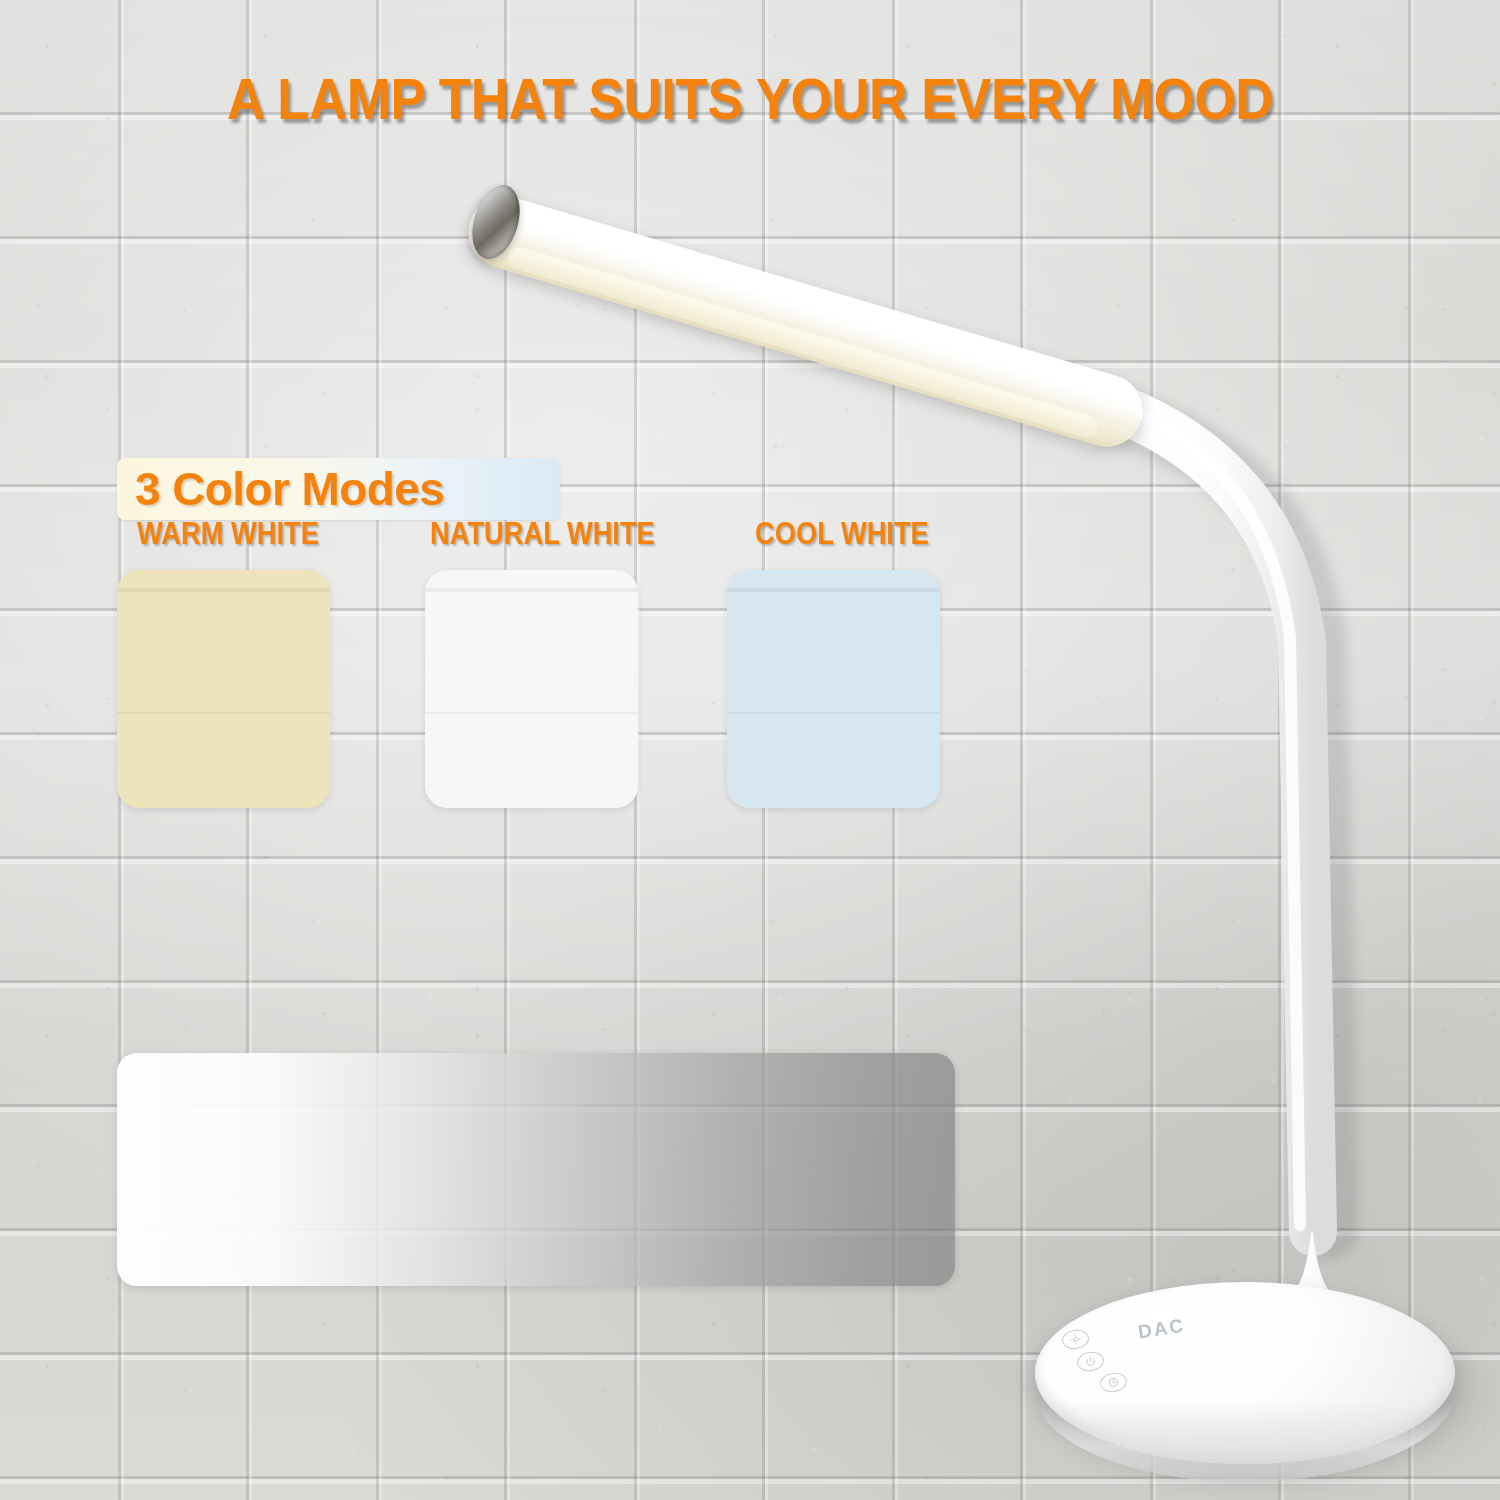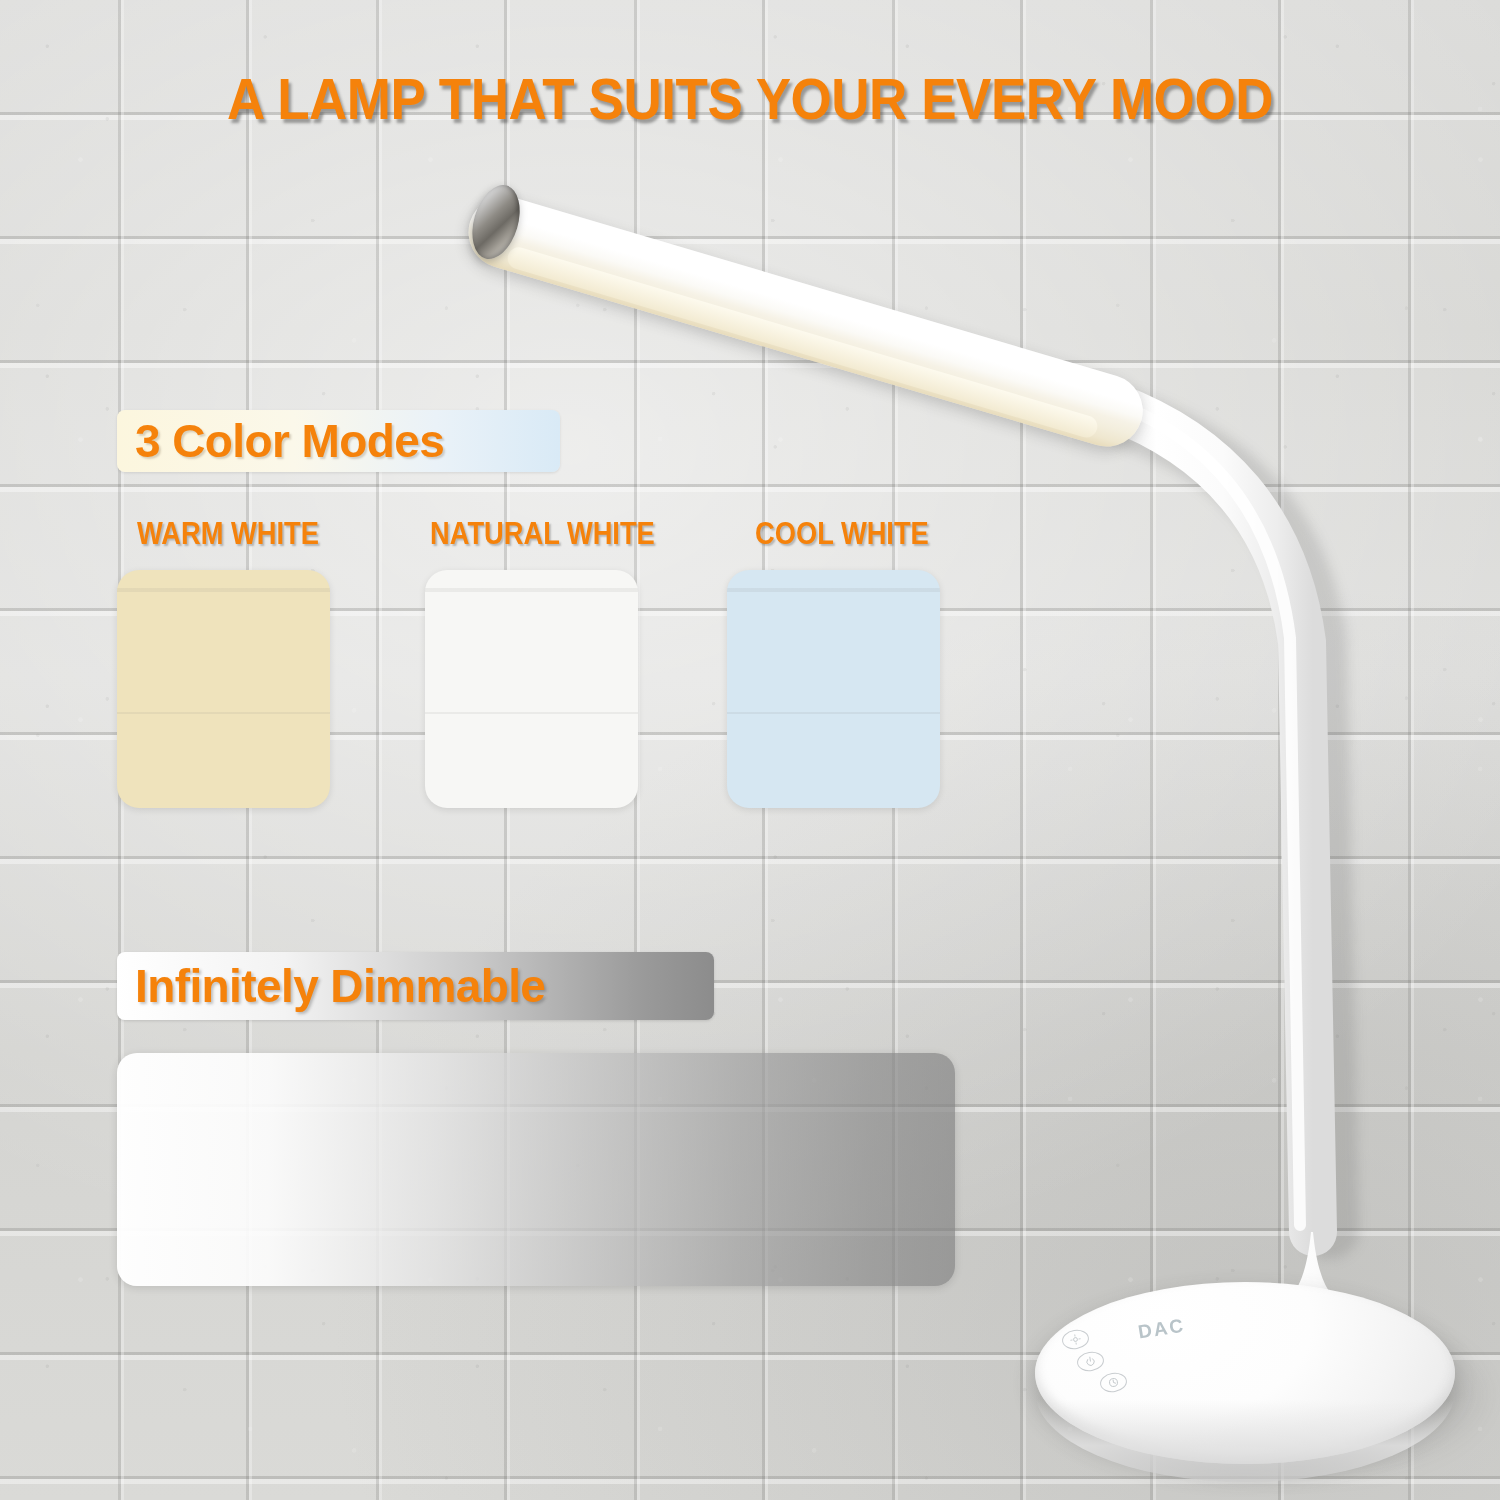--- a/index.html
+++ b/index.html
@@ -93,20 +93,21 @@
     text-shadow:3px 4px 3px rgba(40,40,40,0.40);
     white-space:nowrap;
   }
 
   
   .band {
     position:absolute;
     border-radius:8px;
     display:flex; align-items:center;
     padding-left:18px;
+    margin-top:48px;
   }
   .band-label {
     font-size:46px;
     font-weight:bold;
     color:#F5820B;
     letter-spacing:-0.6px;
     white-space:nowrap;
     text-shadow:2px 2px 2px rgba(90,70,40,0.22);
   }
   #band-color {
@@ -270,23 +271,20 @@
   </div>
 
   <div class="mode-label" style="left:137px; top:516px;">WARM WHITE</div>
   <div class="mode-label" style="left:430px; top:516px;">NATURAL WHITE</div>
   <div class="mode-label" style="left:755px; top:516px;">COOL WHITE</div>
 
   <div class="swatch" style="left:117px; background:#EFE3BC;"></div>
   <div class="swatch" style="left:425px; background:#F7F7F5;"></div>
   <div class="swatch" style="left:727px; background:#D6E7F2;"></div>
 
-  <div class="band" id="band-dim">
-    <span class="band-label">Infinitely Dimmable</span>
-  </div>
   <div id="dimmer-bar"></div>
 
   <div id="lamp">
 
     <svg class="neck-svg" viewBox="0 0 1500 1500">
       <defs>
         <linearGradient id="neckGrad" x1="0" y1="0" x2="1" y2="0">
           <stop offset="0%" stop-color="#e6e6e6"></stop>
           <stop offset="22%" stop-color="#ffffff"></stop>
           <stop offset="55%" stop-color="#fbfbfb"></stop>

